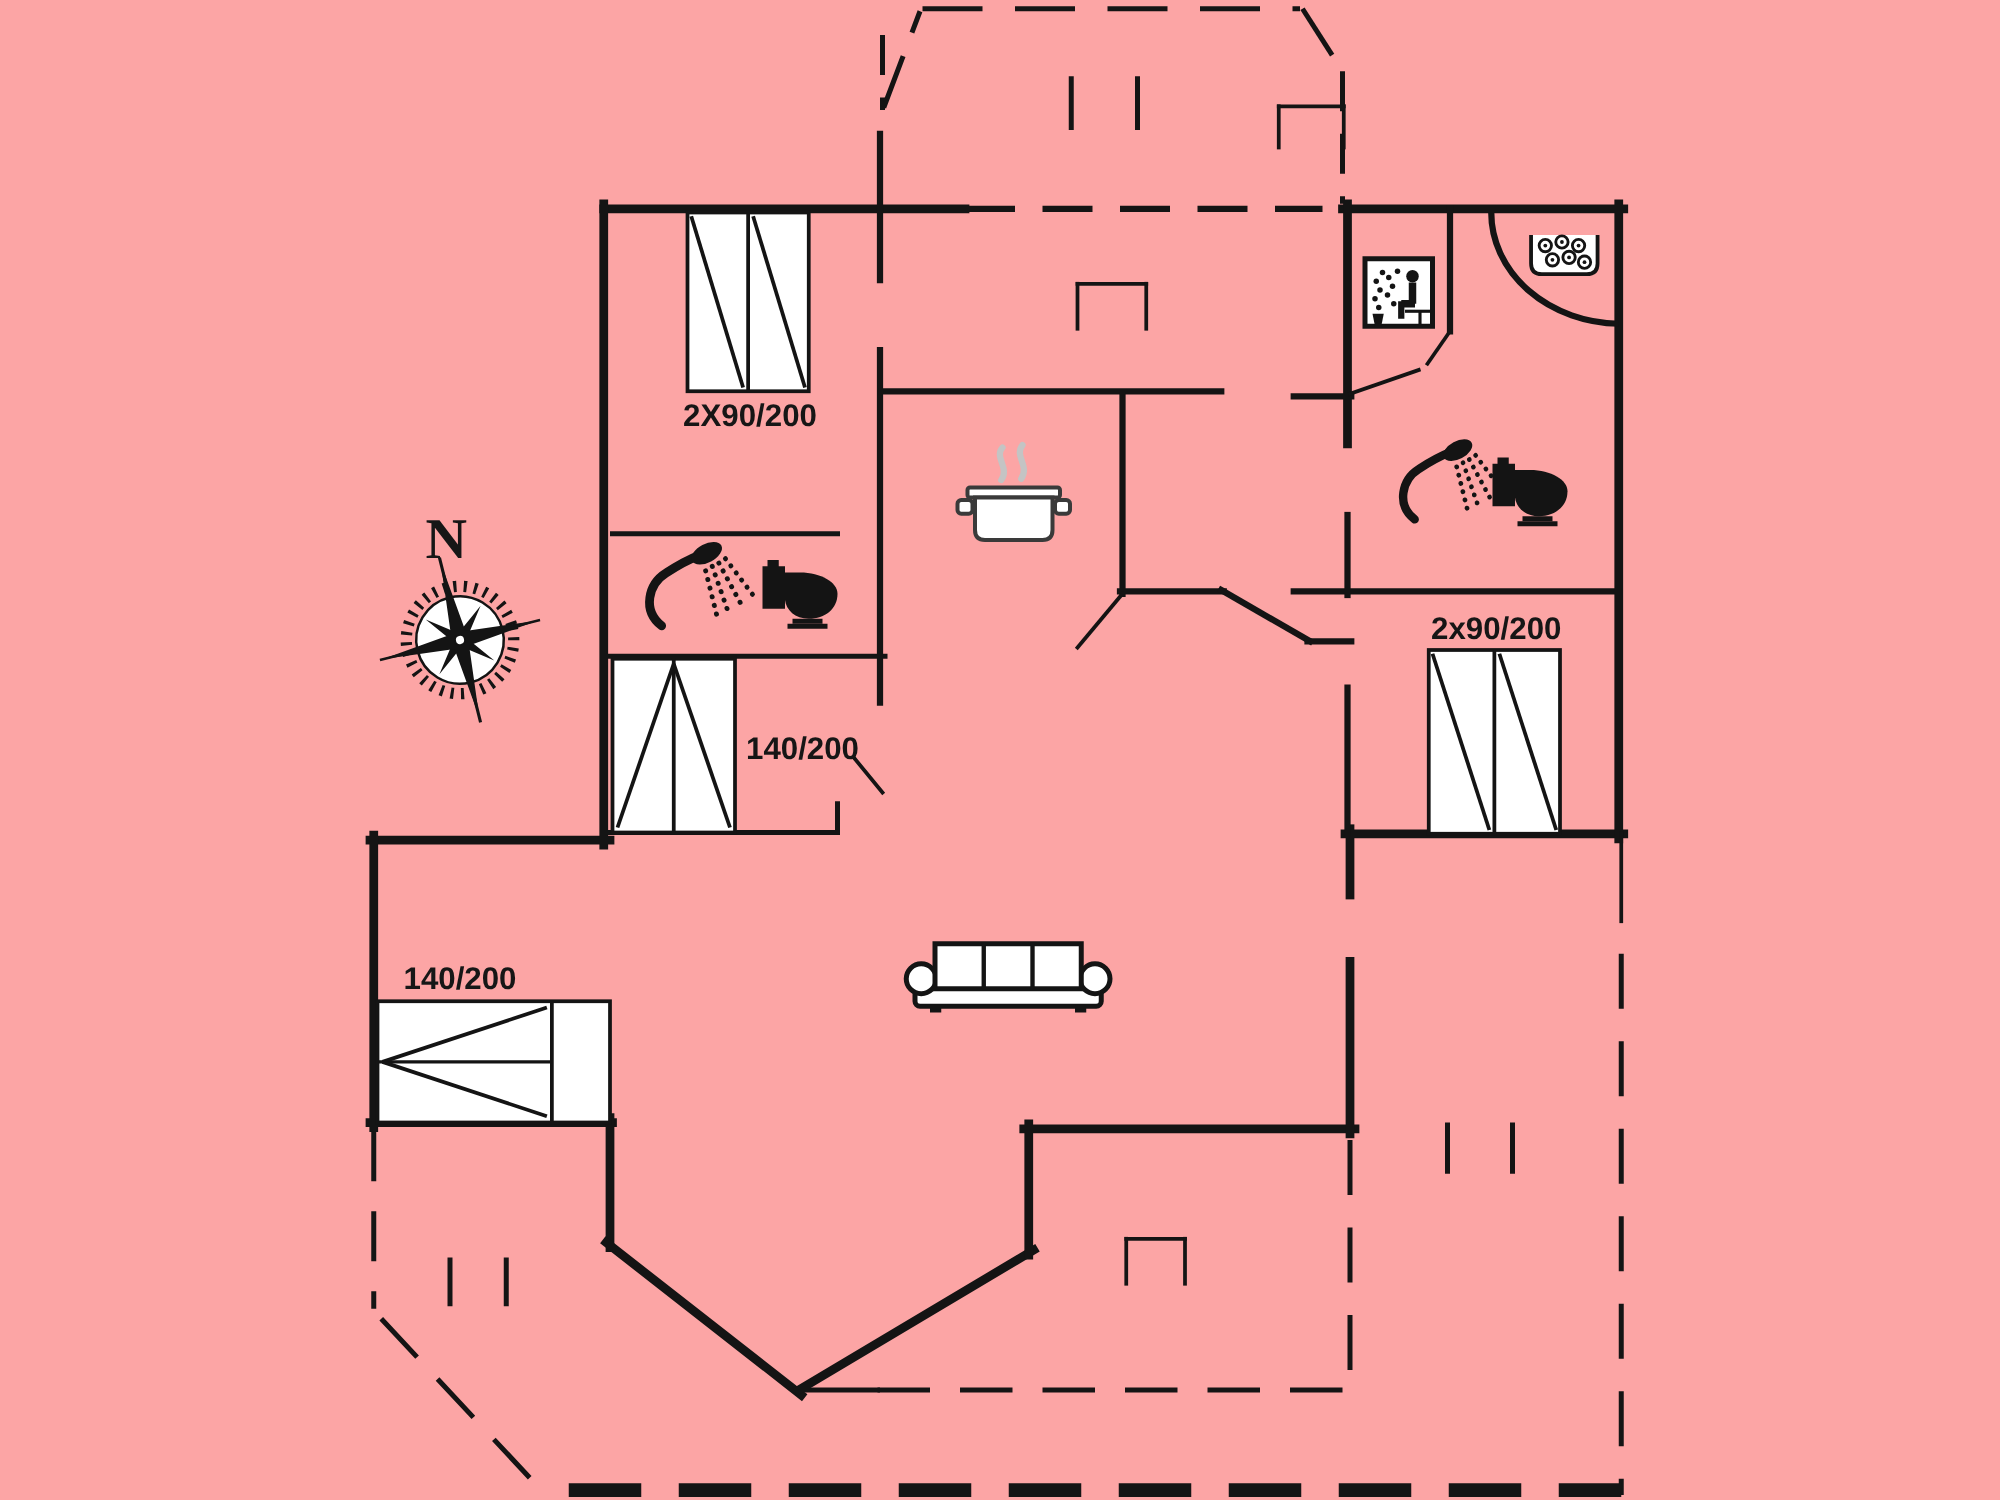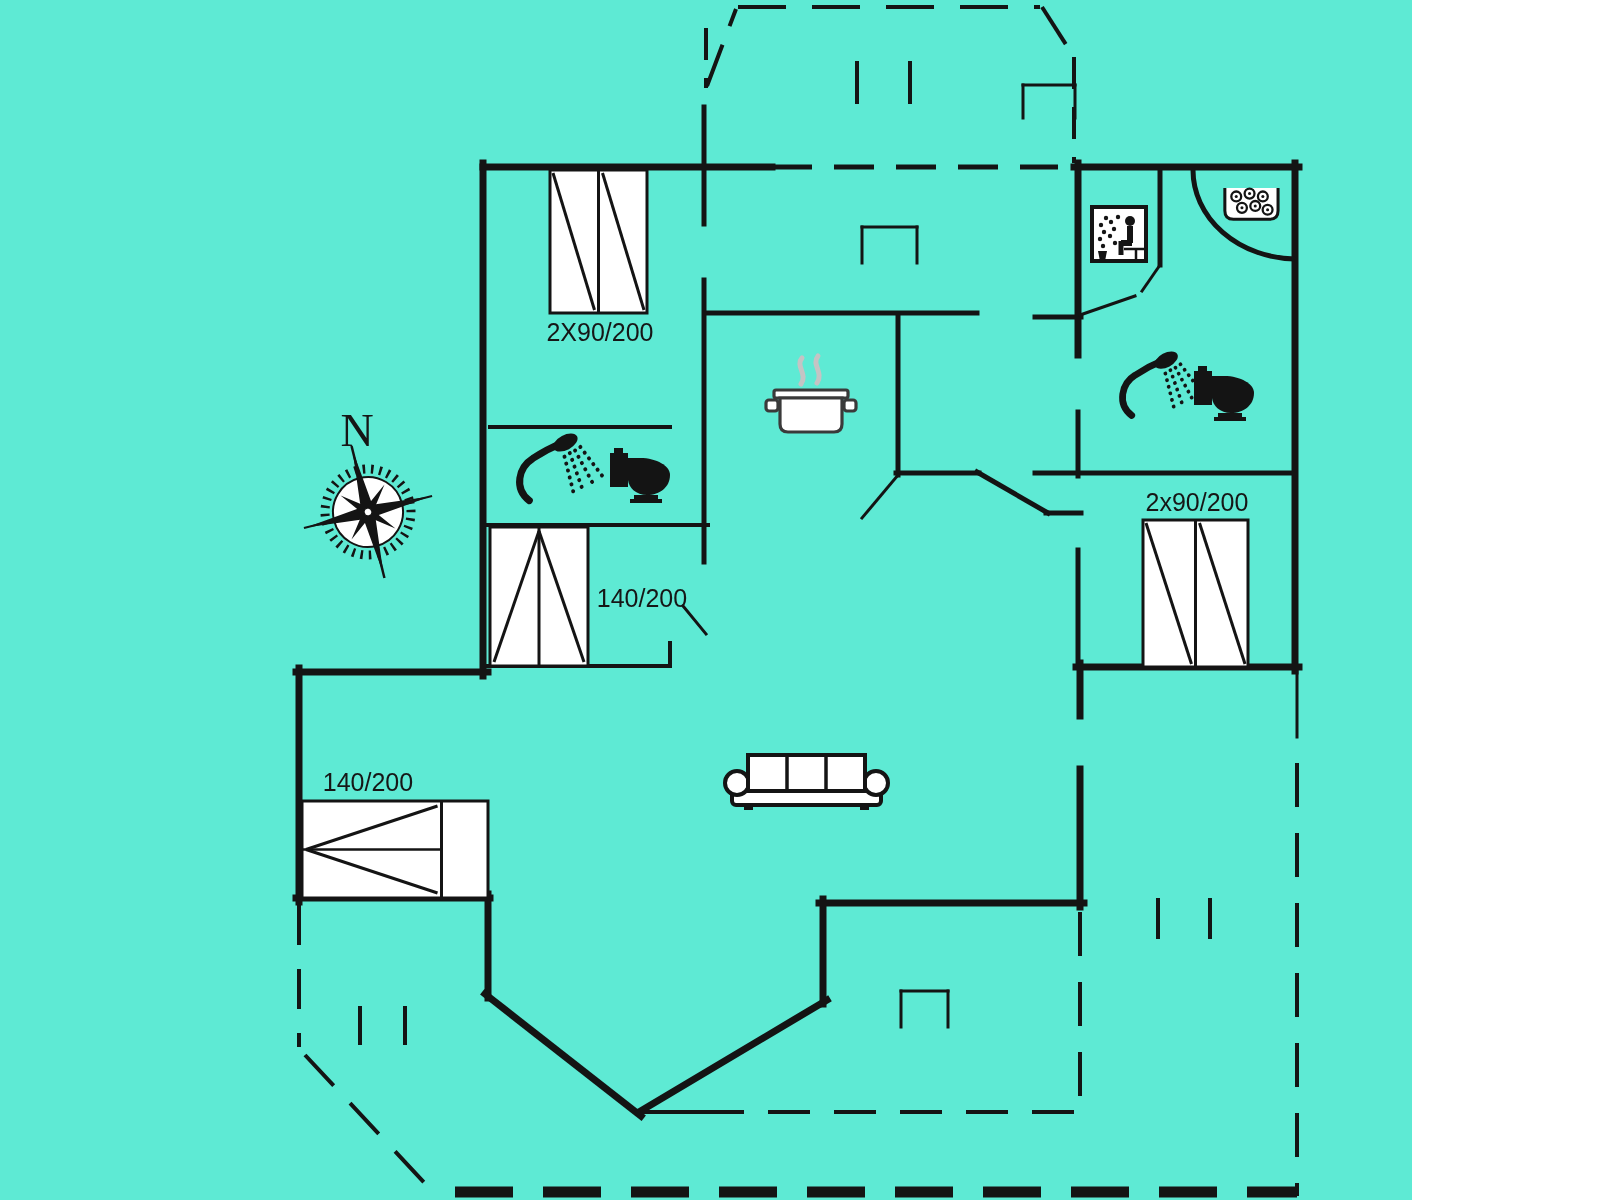--- a/index.html
+++ b/index.html
@@ -1,16 +1,16 @@
 <!DOCTYPE html>
 <html><head>
 <meta charset="utf-8">
 <style>
   html,body{margin:0;padding:0;background:#ffffff;}
-  .page{width:1412px;height:1200px;background:#5eead4;position:relative;overflow:hidden;}
+  .page{width:1600px;height:1200px;background:#fca5a5;position:relative;overflow:hidden;font-weight:bold;}
   svg{display:block;width:1600px;height:1200px;}
   text{fill:#161616;}
   .sans{font-family:"Liberation Sans",sans-serif;}
   .serif{font-family:"Liberation Serif",serif;}
   symbol, use { overflow:visible; }
 </style>
 </head>
 <body>
 
 <div class="page">

